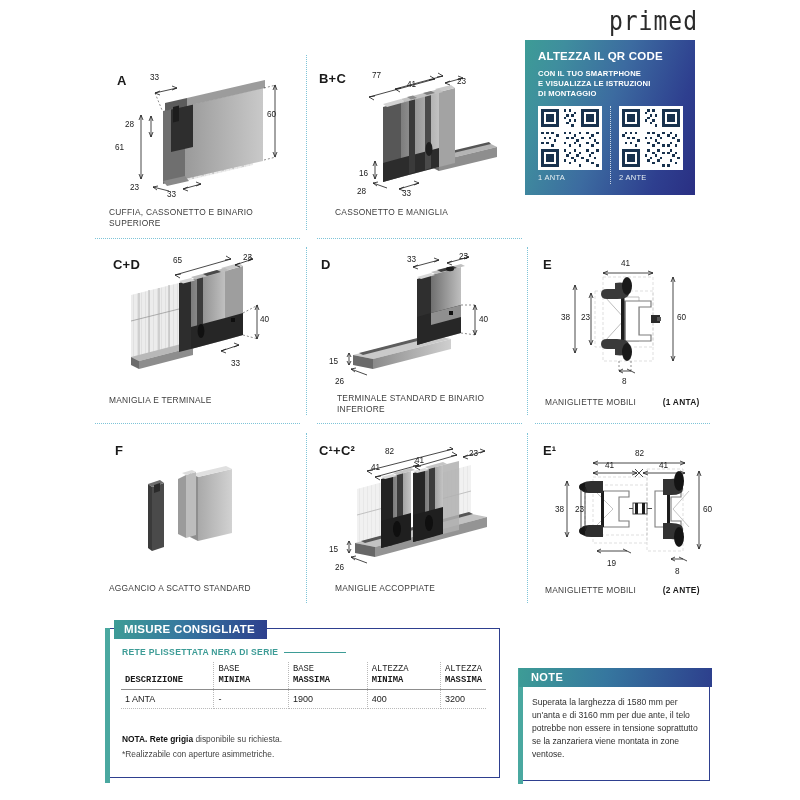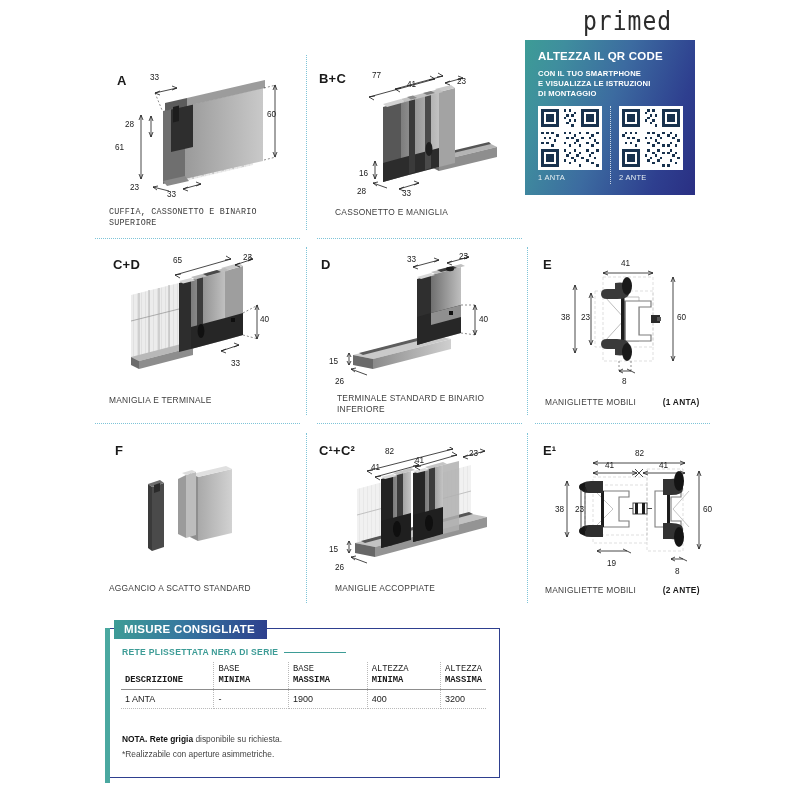--- a/index.html
+++ b/index.html
@@ -9,21 +9,21 @@
     font-family:"Liberation Sans", sans-serif;
     color:#231f20;
     position:relative;
     overflow:hidden;
   }
   .page{position:absolute;left:0;top:0;width:800px;height:800px;}
 
   
   .logo{
     position:absolute;left:583px;top:8px;width:115px;height:26px;
-    display:flex;align-items:center;justify-content:flex-start;
+    display:flex;align-items:center;justify-content:flex-end;
   }
   .logo-text{
     font-family:"DejaVu Sans Mono", monospace;
     font-size:23px;letter-spacing:1px;color:#2b2b2b;
     font-weight:400;line-height:1;
     transform:scaleY(1.15);
   }
 
   
   .qr-banner{
@@ -410,21 +410,21 @@
             <path d="M58 120 l5 -2 m-5 2 l5 2"></path>
             <path d="M76 115 l-5 -2 m5 2 l-5 2"></path>
         </g>
       </svg>
       <div class="dimtxt" style="left:55px;top:18px;">33</div>
       <div class="dimtxt" style="left:172px;top:55px;">60</div>
       <div class="dimtxt" style="left:30px;top:65px;">28</div>
       <div class="dimtxt" style="left:20px;top:88px;">61</div>
       <div class="dimtxt" style="left:35px;top:128px;">23</div>
       <div class="dimtxt" style="left:72px;top:135px;">33</div>
-      <div class="pcaption" style="left:14px;top:152px;width:185px;font-family:Liberation Mono, monospace;">CUFFIA, CASSONETTO E BINARIO SUPERIORE</div>
+      <div class="pcaption" style="left:14px;top:152px;width:185px;">CUFFIA, CASSONETTO E BINARIO SUPERIORE</div>
     </div>
 
     <div class="panel" style="left:222px;top:0px;width:205px;height:175px;">
       <div class="plabel" style="left:2px;top:16px;">B+C</div>
       <svg class="art" style="left:22px;top:16px;" width="170" height="126" viewBox="0 0 170 126">
         <defs>
           <linearGradient id="gB1" x1="0" y1="0" x2="1" y2="0">
             <stop offset="0" stop-color="#7d7d7d"></stop>
               <stop offset="1" stop-color="#c2c2c2"></stop>
           </linearGradient>
@@ -914,14 +914,18 @@
           <td>400</td>
           <td>3200</td>
         </tr>
       </tbody>
     </table>
 
     <div class="mt-note"><b>NOTA. </b><b>Rete grigia</b><span> disponibile su richiesta.</span></div>
     <div class="mt-note2">*Realizzabile con aperture asimmetriche.</div>
   </div>
 
+  <div class="notebox">
+    <div class="note-head">NOTE</div>
+    <div class="note-body">Superata la larghezza di 1580 mm per un'anta e di 3160 mm per due ante, il telo potrebbe non essere in tensione soprattutto se la zanzariera viene montata in zone ventose.</div>
+  </div>
 
 </div>
 
 </body></html>

